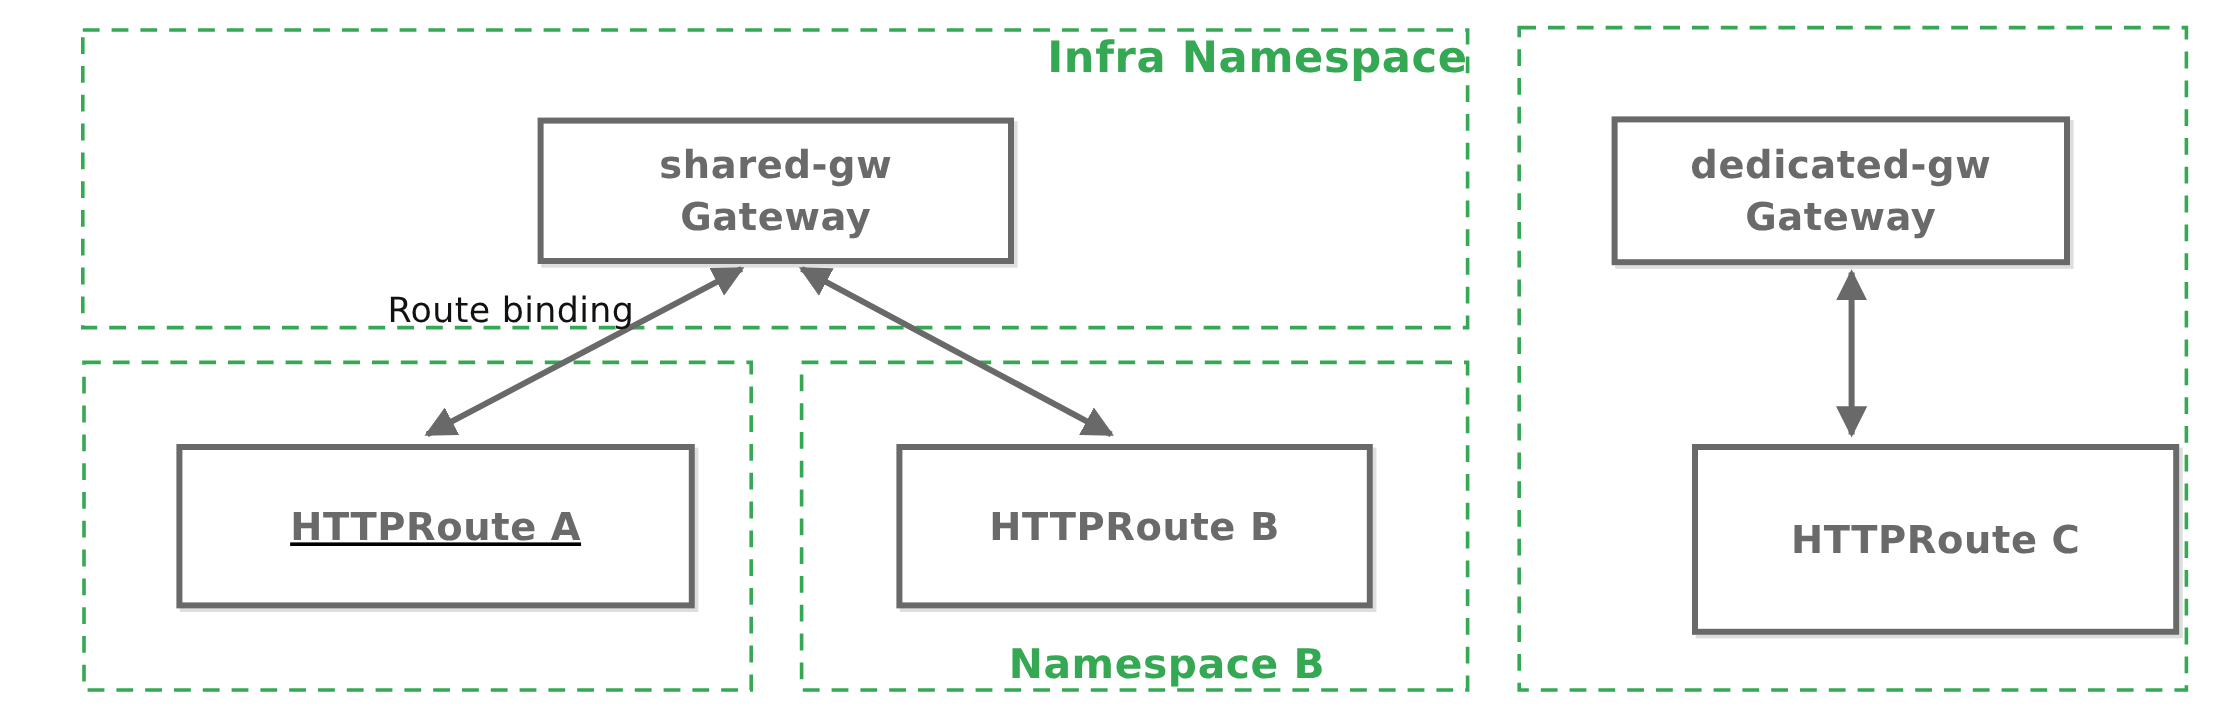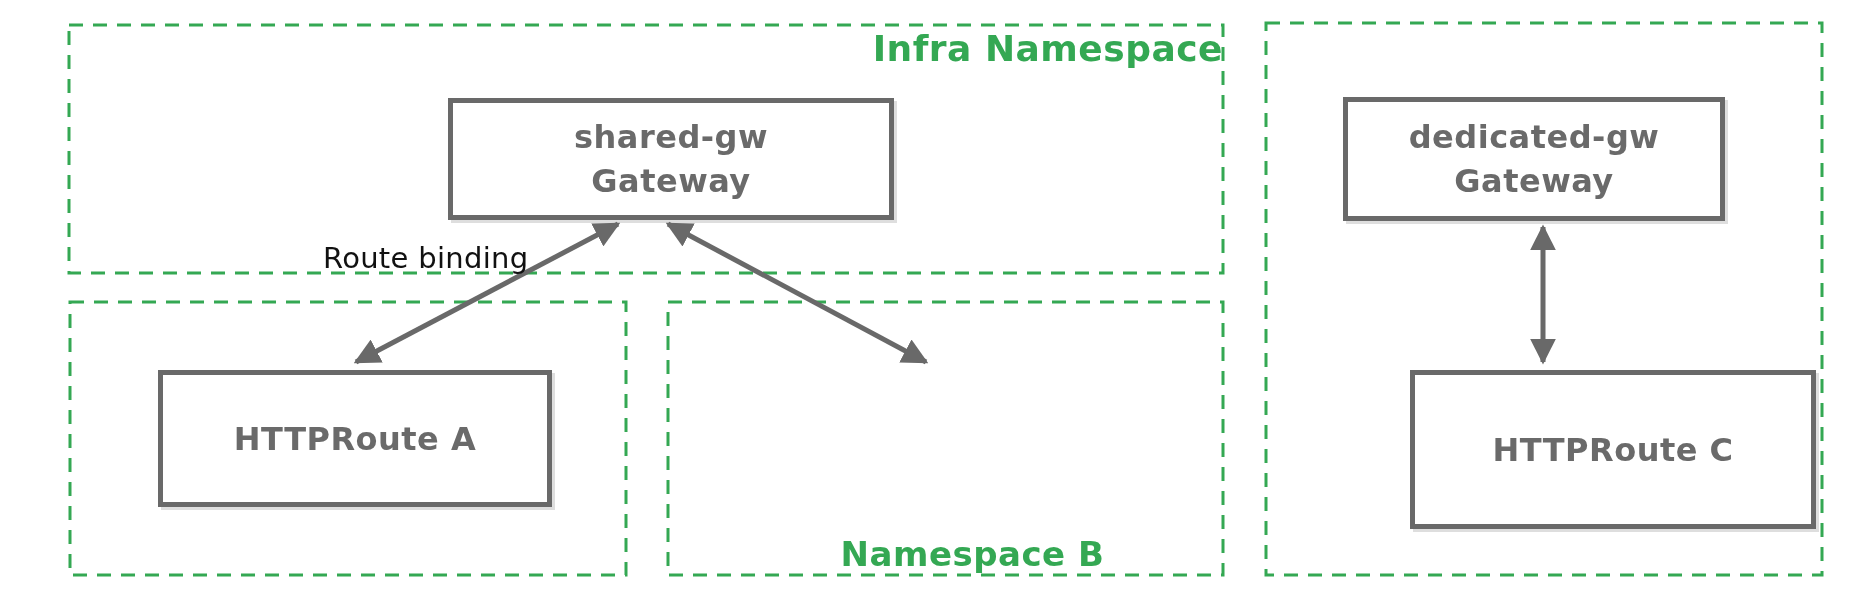--- a/index.html
+++ b/index.html
@@ -78,38 +78,41 @@
     <rect x="1266" y="23" width="556" height="552" fill="none" stroke="#34a853" stroke-width="3" stroke-dasharray="14 10"></rect>
 
     <line x1="356" y1="362" x2="618" y2="224" stroke="#696969" stroke-width="5" marker-start="url(#arrow)" marker-end="url(#arrow)"></line>
     <line x1="926" y1="362" x2="668" y2="224" stroke="#696969" stroke-width="5" marker-start="url(#arrow)" marker-end="url(#arrow)"></line>
     <line x1="1543" y1="362" x2="1543" y2="227" stroke="#696969" stroke-width="5" marker-start="url(#arrow)" marker-end="url(#arrow)"></line>
   </svg>
 
   <div class="ns-label ns-title" style="left:69px;top:28px;width:1154px;">Infra Namespace</div>
   <div class="ns-label" style="left:695px;top:534px;width:555px;">Namespace B</div>
 
-  <div class="node" style="left:448px;top:98px;width:446px;height:122px;">
+  <div class="node" style="left:448px;top:98px;width:397px;height:122px;">
     <div class="node-label">
       <span>shared-gw</span>
       <span>Gateway</span>
     </div>
   </div>
 
   <div class="node" style="left:1343px;top:97px;width:382px;height:124px;">
     <div class="node-label">
       <span>dedicated-gw</span>
       <span>Gateway</span>
     </div>
   </div>
 
-  <div class="node" style="left:158px;top:370px;width:394px;height:137px;">
+  <div class="node" style="left:147px;top:370px;width:432px;height:137px;text-decoration:underline;">
     <div class="node-label">HTTPRoute A</div>
   </div>
 
+  <div class="node" style="left:747px;top:370px;width:397px;height:137px;">
+    <div class="node-label">HTTPRoute B</div>
+  </div>
 
   <div class="node" style="left:1410px;top:370px;width:406px;height:159px;text-align:right;">
     <div class="node-label">HTTPRoute C</div>
   </div>
 
   <div class="annotation" style="left:291px;top:241px;margin-left:32px;">Route binding</div>
 
 </div>
 
 </body></html>

